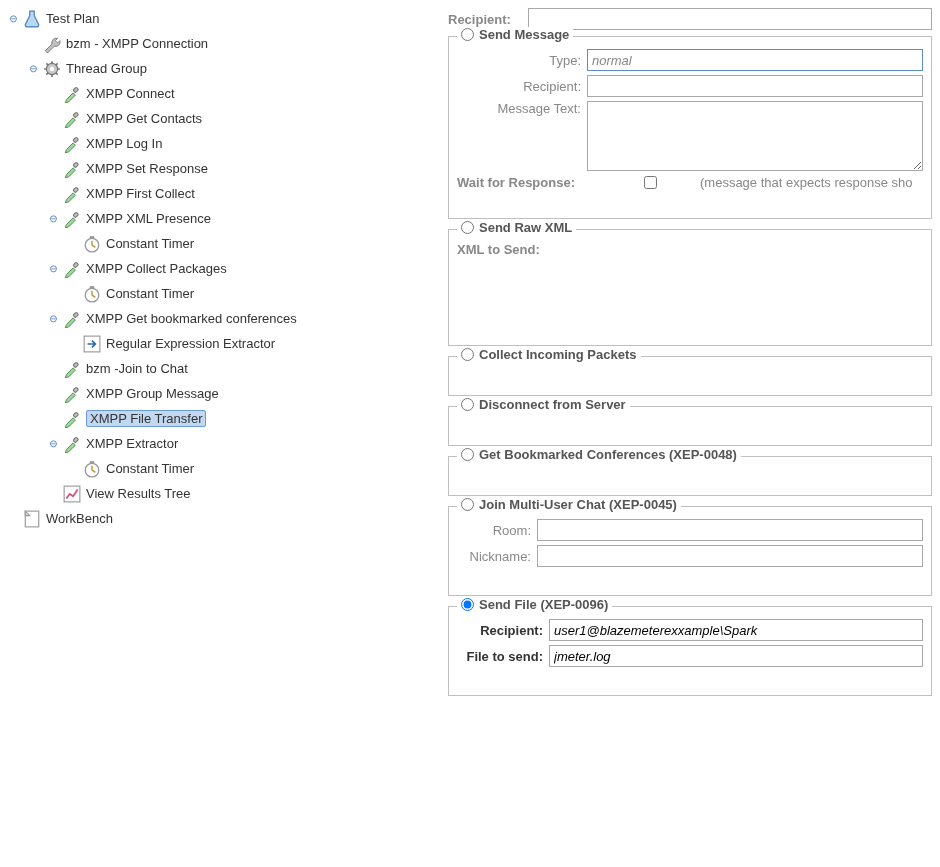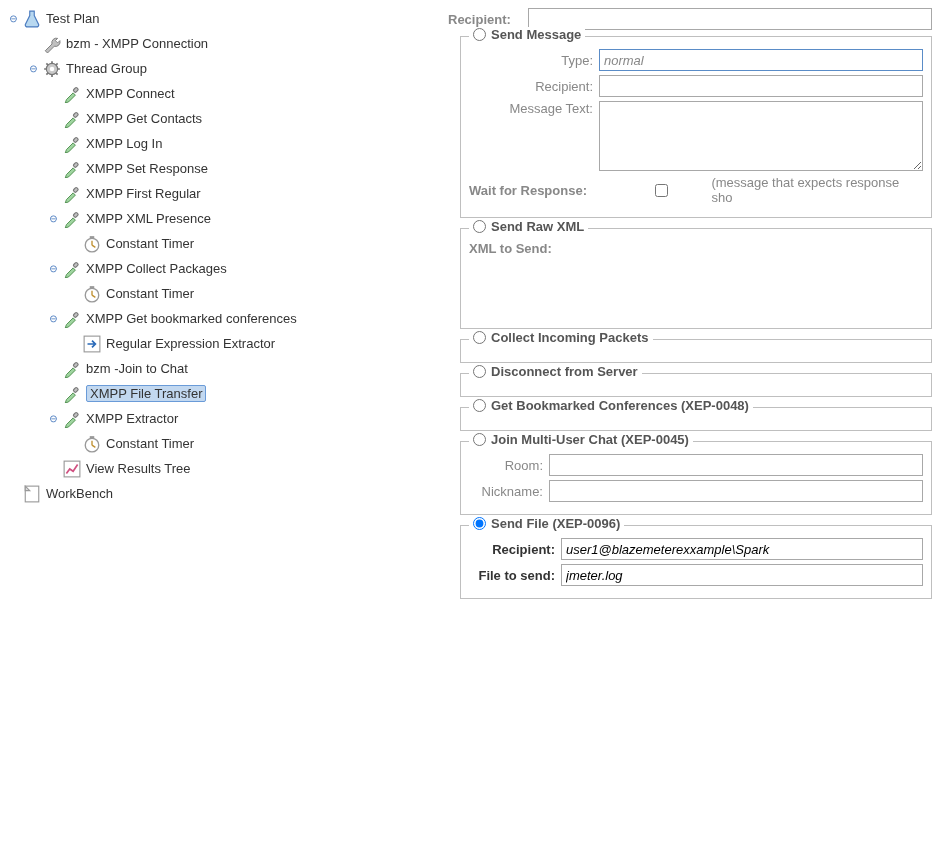--- a/index.html
+++ b/index.html
@@ -9,21 +9,21 @@
 .tree ul { list-style: none; padding-left: 20px; }
 .tree > ul { padding-left: 4px; }
 .tree-row { display: flex; align-items: center; height: 25px; cursor: default; }
 .tree-row .toggle { width: 11px; height: 11px; display: inline-flex; align-items: center; justify-content: center; margin-right: 4px; color: #4a7bbf; font-size: 10px; }
 .tree-row .toggle.empty { visibility: hidden; }
 .tree-row .icon { width: 18px; height: 18px; display: inline-flex; align-items: center; justify-content: center; margin-right: 5px; }
 .tree-row .label { white-space: nowrap; }
 .tree-row.selected .label { background: #c2d8f0; border: 1px solid #6a9bd8; border-radius: 2px; padding: 0 3px; }
 .tree-row.disabled .label { color: #aaa; }
 
-.groupbox { border: 1px solid #bfbfbf; margin: 6px 8px 10px 20px; padding: 8px 8px 8px 8px; position: relative; }
+.groupbox { border: 1px solid #bfbfbf; margin: 6px 8px 10px 8px; padding: 8px 8px 24px 8px; position: relative; }
 .groupbox .legend { position: absolute; top: -10px; left: 8px; background: #fff; padding: 0 4px; display: flex; align-items: center; font-weight: bold; font-size: 13px; color: #555; }
 .groupbox .legend input[type=radio] { margin-right: 5px; }
 .field-row { display: flex; align-items: center; margin: 4px 0; }
 .field-row .flabel { width: 130px; text-align: right; padding-right: 6px; color: #888; font-size: 13px; }
 .field-row .flabel.dark { color: #333; font-weight: bold; }
 .field-row input[type=text] { flex: 1; height: 22px; border: 1px solid #a8a8a8; padding: 0 4px; font-size: 13px; min-width: 0; font-style: italic; }
 .field-row input[type=text].hl { border: 1.5px solid #5a8cc7; color: #888; }
 .field-row textarea { flex: 1; height: 70px; border: 1px solid #a8a8a8; }
 .field-inline { display: flex; align-items: center; margin: 4px 0; color: #888; gap: 37px; }
 .field-inline .flabel { width: 150px; text-align: left; padding-right: 4px; font-weight: bold; }
@@ -155,21 +155,21 @@
                   </div>
                 </li>
           <li>
                   <div class="tree-row">
                     <span class="toggle empty"></span>
                     <span class="icon">
                       <svg viewBox="0 0 16 16">
                         <use href="#pipette"></use>
                       </svg>
                     </span>
-                    <span class="label">XMPP First Regular</span>
+                    <span class="label">XMPP First Collect</span>
                   </div>
                 </li>
           <li>
             <div class="tree-row">
                     <span class="toggle">⊖</span>
                     <span class="icon">
                       <svg viewBox="0 0 16 16">
                         <use href="#pipette"></use>
                       </svg>
                     </span>
@@ -239,20 +239,31 @@
           </li>
           <li>
                   <div class="tree-row">
                     <span class="toggle empty"></span>
                     <span class="icon">
                       <svg viewBox="0 0 16 16">
                         <use href="#pipette"></use>
                       </svg>
                     </span>
                     <span class="label">bzm -Join to Chat</span>
+                  </div>
+                </li>
+          <li>
+                  <div class="tree-row">
+                    <span class="toggle empty"></span>
+                    <span class="icon">
+                      <svg viewBox="0 0 16 16">
+                        <use href="#pipette"></use>
+                      </svg>
+                    </span>
+                    <span class="label">XMPP Group Message</span>
                   </div>
                 </li>
           <li>
                   <div class="tree-row selected">
                     <span class="toggle empty"></span>
                     <span class="icon">
                       <svg viewBox="0 0 16 16">
                         <use href="#pipette"></use>
                       </svg>
                     </span>

